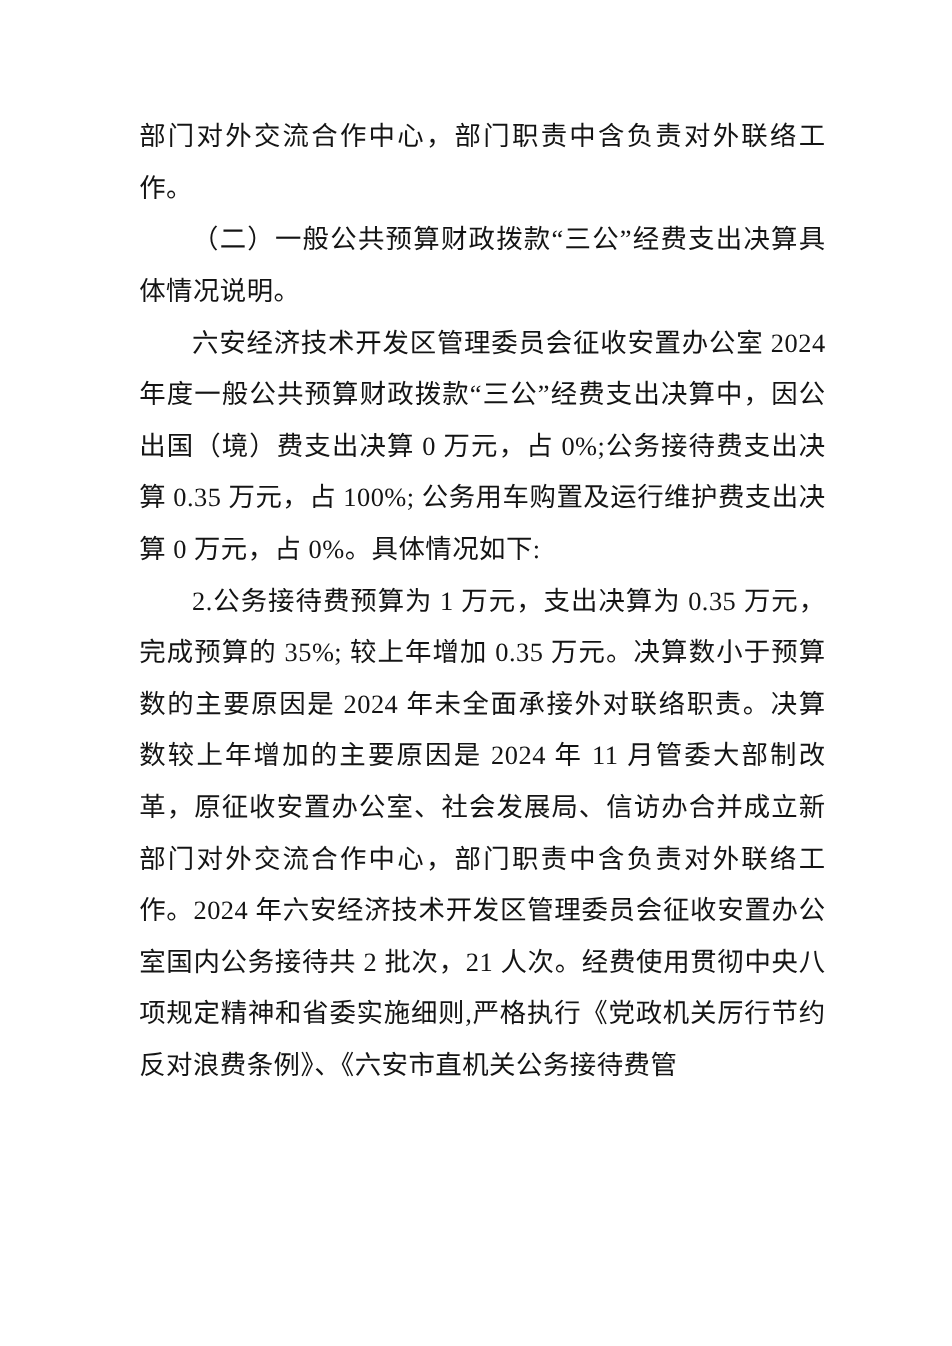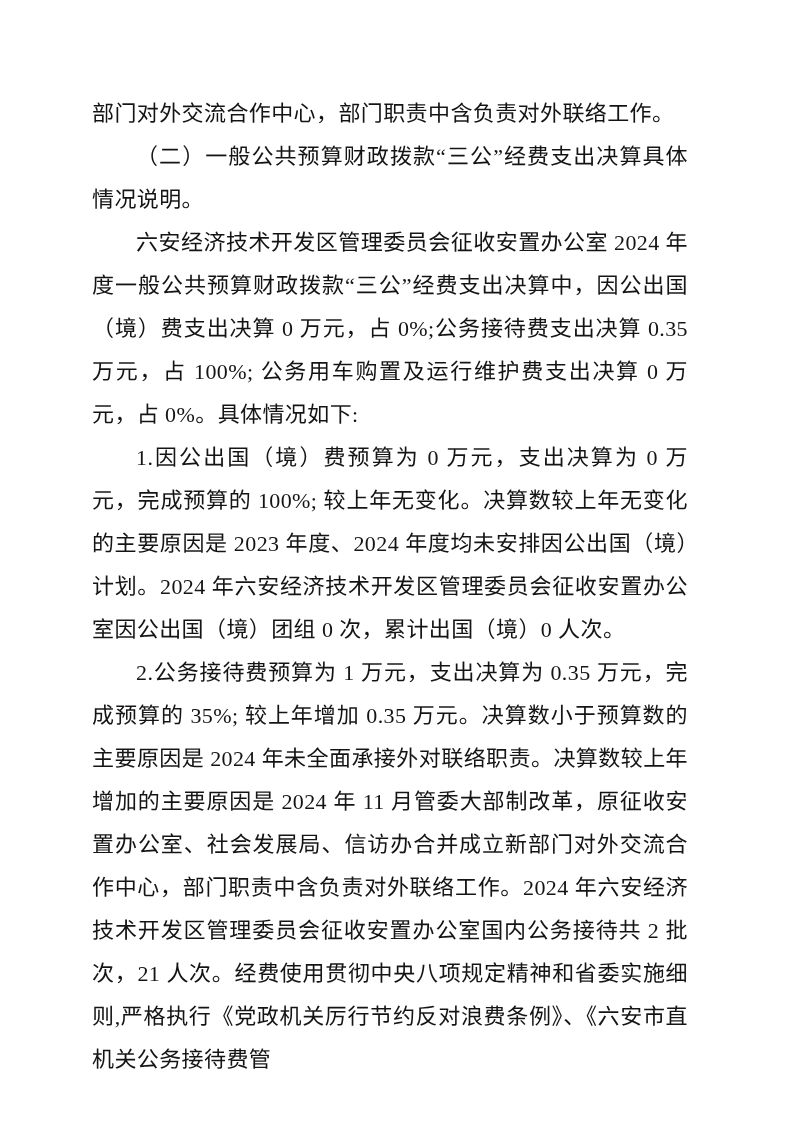--- a/index.html
+++ b/index.html
@@ -6,21 +6,21 @@
     margin: 0;
     padding: 0;
     background: #ffffff;
   }
   .page {
     position: relative;
     width: 793px;
     height: 1122px;
     box-sizing: border-box;
     background: #ffffff;
-    padding: 92px 105px 0 92px;
+    padding: 92px 105px 0 116px;
     font-family: "Liberation Serif", "DejaVu Serif", serif;
     font-size: 22px;
     line-height: 43px;
     color: #141414;
     text-align: justify;
     text-justify: inter-ideograph;
     overflow: hidden;
   }
   p.para {
     margin: 0;
@@ -40,17 +40,16 @@
 <body>
 
 <div class="page">
 
   <p class="para"><span class="run">部门对外交流合作中心，部门职责中含负责对外联络工作。</span></p>
 
   <p class="para indent bold"><span class="run">（二）一般公共预算财政拨款“三公”经费支出决算具体情况说明。</span></p>
 
   <p class="para indent"><span class="run">六安经济技术开发区管理委员会征收安置办公室 2024 年度一般公共预算财政拨款“三公”经费支出决算中，因公出国（境）费支出决算 0 万元，占 0%;公务接待费支出决算 0.35 万元，占 100%; 公务用车购置及运行维护费支出决算 0 万元，占 0%。具体情况如下:</span></p>
 
-  <p class="para indent"><span class="run bold">1.因公出国（境）费</span><span class="run">预算为 0 万元，支出决算为 0 万元，完成预算的 100%; 较上年无变化。决算数较上年无变化的主要原因是 2023 年度、2024 年度均未安排因公出国（境）计划。2024 年六安经济技术开发区管理委员会征收安置办公室因公出国（境）团组 0 次，累计出国（境）0 人次。</span></p>
 
   <p class="para indent"><span class="run bold">2.公务接待费</span><span class="run">预算为 1 万元，支出决算为 0.35 万元，完成预算的 35%; 较上年增加 0.35 万元。决算数小于预算数的主要原因是 2024 年未全面承接外对联络职责。决算数较上年增加的主要原因是 2024 年 11 月管委大部制改革，原征收安置办公室、社会发展局、信访办合并成立新部门对外交流合作中心，部门职责中含负责对外联络工作。2024 年六安经济技术开发区管理委员会征收安置办公室国内公务接待共 2 批次，21 人次。经费使用贯彻中央八项规定精神和省委实施细则,严格执行《党政机关厉行节约反对浪费条例》、《六安市直机关公务接待费管</span></p>
 
 </div>
 
 </body></html>

